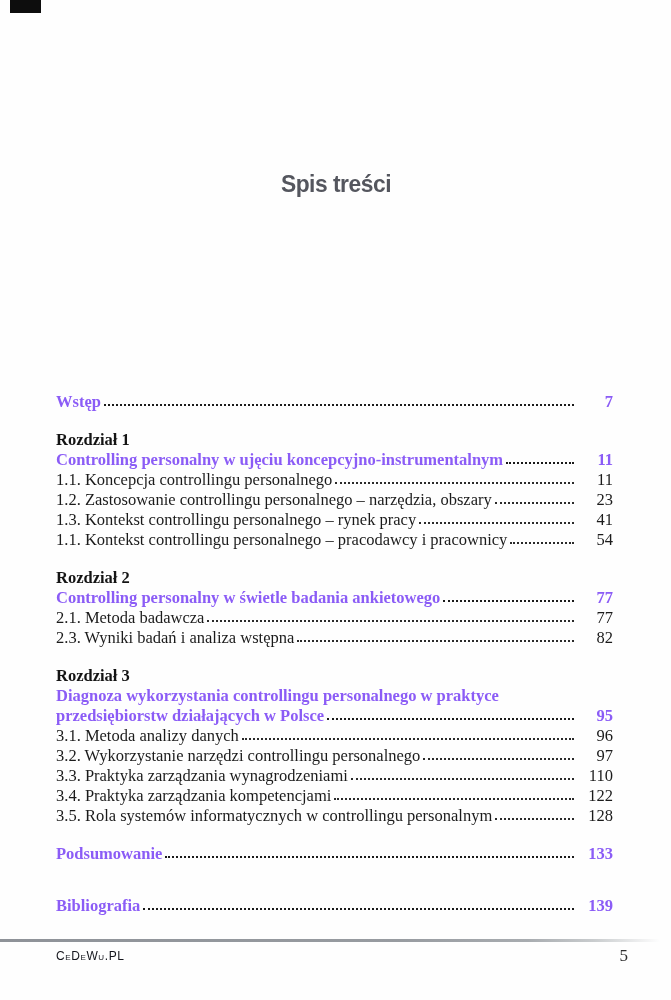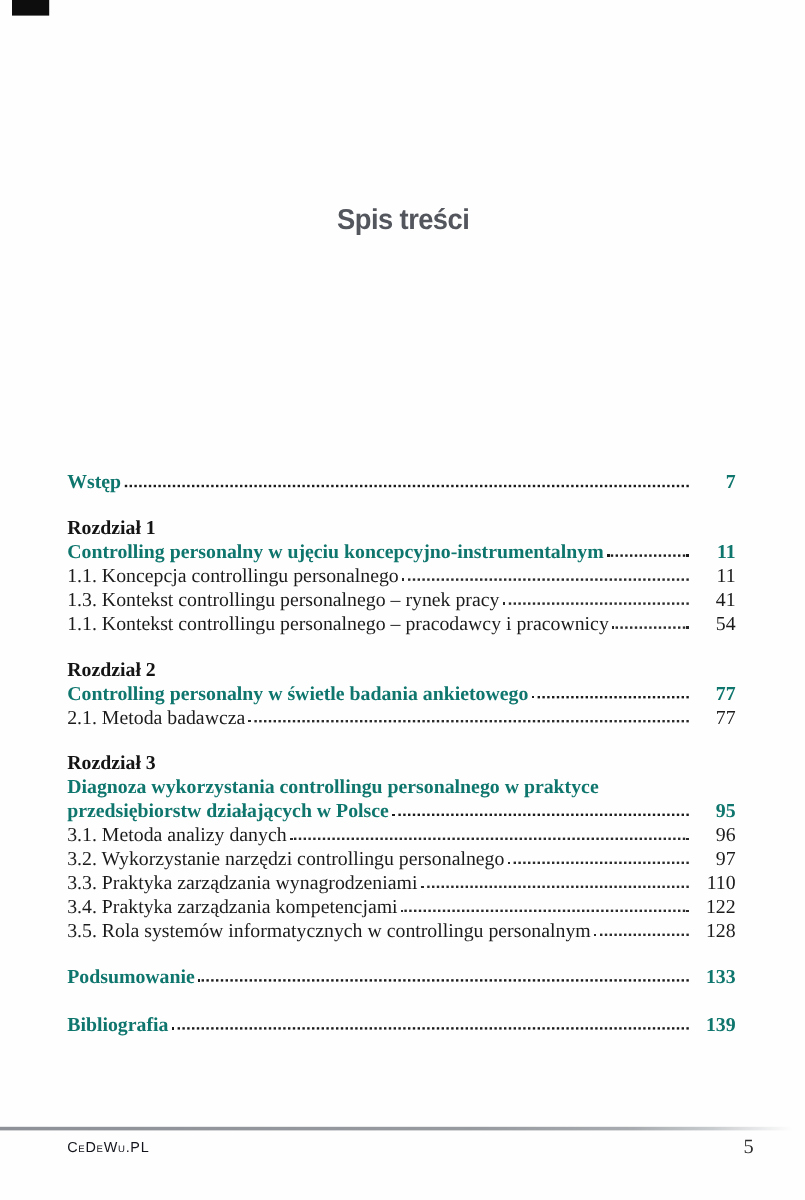--- a/index.html
+++ b/index.html
@@ -51,25 +51,25 @@
     min-width: 10px;
     border-bottom: 2px dotted #2a2a2a;
     margin: 0 3px 0 3px;
     transform: translateY(-1px);
   }
   .row .pg {
     flex: 0 0 auto;
     min-width: 36px;
     text-align: right;
   }
-  .r-bold { font-weight: bold; color: #0f766e; }
+  .r-bold { font-weight: bold; color: #8b5cf6; }
   .r-bold .dots { border-bottom-color: #1a1a1a; border-bottom-width: 2.5px; }
   .r-head { font-weight: bold; color: #141414; }
   .g18 { margin-top: 18px; }
-  .g20 { margin-top: 20px; }
+  .g20 { margin-top: 32px; }
   .footer-rule {
     position: absolute;
     left: 0; top: 939px;
     width: 660px; height: 3px;
     background: linear-gradient(to right,
       #8e9298 0%, #979ba0 60%, #a8acb0 80%, #c9ccce 90%, rgba(205,208,210,0) 100%);
   }
   .footer-brand {
     position: absolute;
     left: 56px; top: 949px;
@@ -113,20 +113,25 @@
       <span class="lbl">Controlling personalny w ujęciu koncepcyjno-instrumentalnym</span>
       <span class="dots"></span>
       <span class="pg">11</span>
     </div>
     <div class="row">
       <span class="lbl">1.1. Koncepcja controllingu personalnego</span>
       <span class="dots"></span>
       <span class="pg">11</span>
     </div>
     <div class="row">
+      <span class="lbl">1.2. Zastosowanie controllingu personalnego – narzędzia, obszary</span>
+      <span class="dots"></span>
+      <span class="pg">23</span>
+    </div>
+    <div class="row">
       <span class="lbl">1.3. Kontekst controllingu personalnego – rynek pracy</span>
       <span class="dots"></span>
       <span class="pg">41</span>
     </div>
     <div class="row">
       <span class="lbl">1.1. Kontekst controllingu personalnego – pracodawcy i pracownicy</span>
       <span class="dots"></span>
       <span class="pg">54</span>
     </div>
 
@@ -135,20 +140,25 @@
     </div>
     <div class="row r-bold">
       <span class="lbl">Controlling personalny w świetle badania ankietowego</span>
       <span class="dots"></span>
       <span class="pg">77</span>
     </div>
     <div class="row">
       <span class="lbl">2.1. Metoda badawcza</span>
       <span class="dots"></span>
       <span class="pg">77</span>
+    </div>
+    <div class="row">
+      <span class="lbl">2.3. Wyniki badań i analiza wstępna</span>
+      <span class="dots"></span>
+      <span class="pg">82</span>
     </div>
 
     <div class="row r-head g18">
       <span class="lbl">Rozdział 3</span>
     </div>
     <div class="row r-bold">
       <span class="lbl">Diagnoza wykorzystania controllingu personalnego w praktyce</span>
     </div>
     <div class="row r-bold">
       <span class="lbl">przedsiębiorstw działających w Polsce</span>

